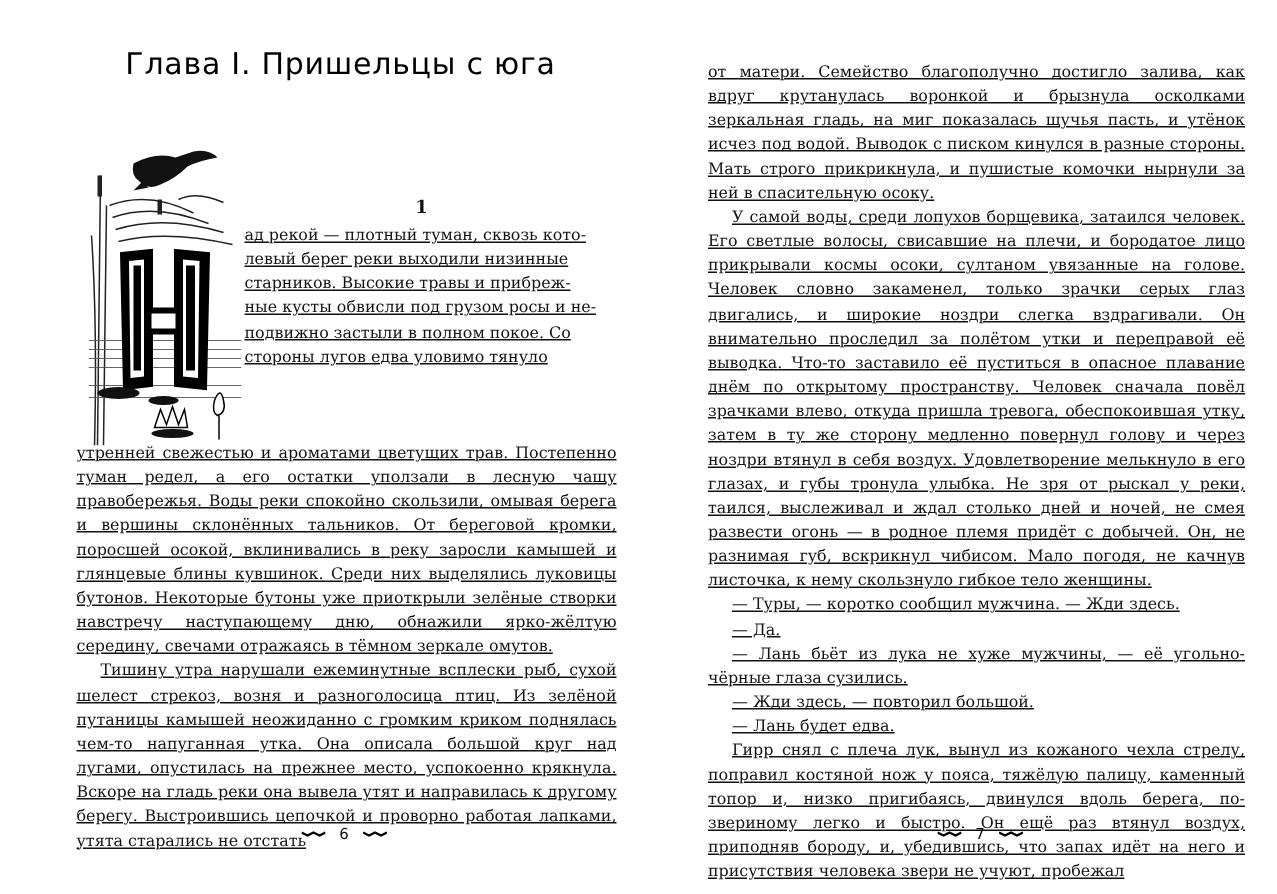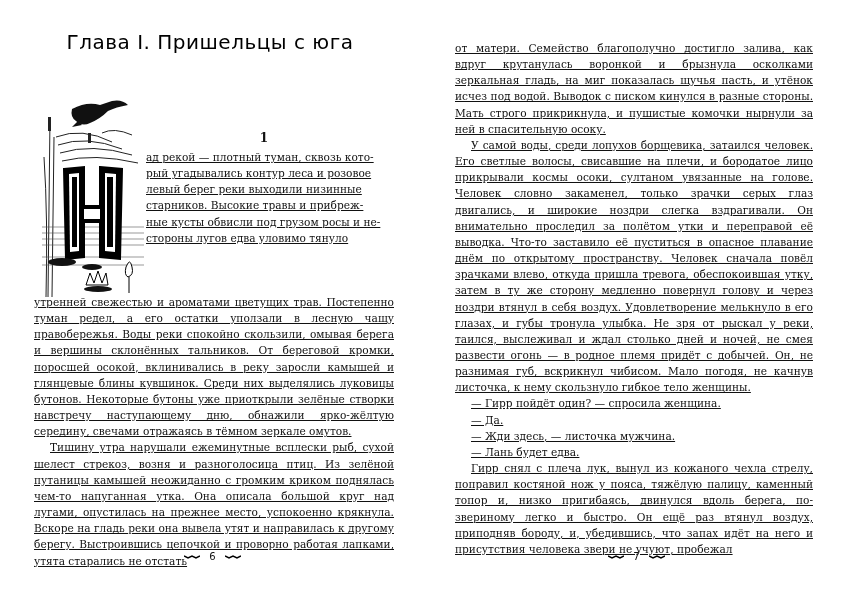--- a/index.html
+++ b/index.html
@@ -1,18 +1,18 @@
 <!DOCTYPE html>
 <html><head>
 <meta charset="utf-8">
 <style>
   html, body { margin:0; padding:0; background:#ffffff; }
   body { width:851px; height:596px; position:relative; overflow:hidden;
          font-family:"DejaVu Serif", serif; color:#111; }
-  .page { position:absolute; top:0; height:596px; }
+  .page { position:absolute; top:0; height:596px;margin-left:17px; }
   .page-left { left:0; width:425px; }
   .page-right { left:425px; width:426px; }
   .chapter-title { position:absolute; left:60px; top:30px; width:300px; text-align:center;
        font-family:"DejaVu Sans", sans-serif; font-size:20px; font-weight:normal; letter-spacing:0.5px; color:#000; }
   .text { font-size:10.6px; line-height:16.15px; text-align:justify; }
   .text p { margin:0; text-indent:16px;text-decoration:underline; }
   .text p.noindent { text-indent:0; }
   .left-upper { position:absolute; left:146px; top:149px; width:236px;text-decoration:underline; }
   .left-lower { position:absolute; left:34px; top:294px; width:360px; }
   .section-num { position:absolute; left:146px; top:131px; width:236px; text-align:center;
@@ -74,24 +74,24 @@
     <path d="M44 188 L48 176 L52 186 L56 174 L60 186 L64 176 L66 188 Z" fill="#fff" stroke="#000"></path>
     <ellipse cx="56" cy="192" rx="14" ry="3" fill="#111"></ellipse>
     <path d="M84 170 Q88 160 90 170 Q92 178 86 180 Q82 178 84 170 Z" fill="#fff" stroke="#000"></path>
     <line x1="87" y1="180" x2="87" y2="196" stroke="#000"></line>
   </svg>
 
   <div class="section-num">1</div>
 
   <div class="text left-upper">
     <div>ад рекой — плотный туман, сквозь кото-</div>
-    <div>рый угадывались контур леса и розовое</div>
     <div>левый берег реки выходили низинные</div>
     <div>старников. Высокие травы и прибреж-</div>
     <div>ные кусты обвисли под грузом росы и не-</div>
+    <div>подвижно застыли в полном покое. Со</div>
     <div>стороны лугов едва уловимо тянуло</div>
   </div>
 
   <div class="text left-lower">
     <p class="noindent">утренней свежестью и ароматами цветущих трав. Постепенно туман редел, а его остатки уползали в лесную чащу правобережья. Воды реки спокойно скользили, омывая берега и вершины склонённых тальников. От береговой кромки, поросшей осокой, вклинивались в реку заросли камышей и глянцевые блины кувшинок. Среди них выделялись луковицы бутонов. Некоторые бутоны уже приоткрыли зелёные створки навстречу наступающему дню, обнажили ярко-жёлтую середину, свечами отражаясь в тёмном зеркале омутов.</p>
     <p>Тишину утра нарушали ежеминутные всплески рыб, сухой шелест стрекоз, возня и разноголосица птиц. Из зелёной путаницы камышей неожиданно с громким криком поднялась чем-то напуганная утка. Она описала большой круг над лугами, опустилась на прежнее место, успокоенно крякнула. Вскоре на гладь реки она вывела утят и направилась к другому берегу. Выстроившись цепочкой и проворно работая лапками, утята старались не отстать</p>
   </div>
 
   <div class="folio" style="left:184px;">
     <svg class="orn" viewBox="0 0 16 4">
@@ -101,23 +101,24 @@
     <svg class="orn" viewBox="0 0 16 4">
         <path d="M0 1 L4 3 L8 1 L12 3 L16 1" stroke="#000" stroke-width="1.5" fill="none"></path>
       </svg>
   </div>
 </div>
 
 <div class="page page-right">
   <div class="text right-text">
     <p class="noindent">от матери. Семейство благополучно достигло залива, как вдруг крутанулась воронкой и брызнула осколками зеркальная гладь, на миг показалась щучья пасть, и утёнок исчез под водой. Выводок с писком кинулся в разные стороны. Мать строго прикрикнула, и пушистые комочки нырнули за ней в спасительную осоку.</p>
     <p>У самой воды, среди лопухов борщевика, затаился человек. Его светлые волосы, свисавшие на плечи, и бородатое лицо прикрывали космы осоки, султаном увязанные на голове. Человек словно закаменел, только зрачки серых глаз двигались, и широкие ноздри слегка вздрагивали. Он внимательно проследил за полётом утки и переправой её выводка. Что-то заставило её пуститься в опасное плавание днём по открытому пространству. Человек сначала повёл зрачками влево, откуда пришла тревога, обеспокоившая утку, затем в ту же сторону медленно повернул голову и через ноздри втянул в себя воздух. Удовлетворение мелькнуло в его глазах, и губы тронула улыбка. Не зря от рыскал у реки, таился, выслеживал и ждал столько дней и ночей, не смея развести огонь — в родное племя придёт с добычей. Он, не разнимая губ, вскрикнул чибисом. Мало погодя, не качнув листочка, к нему скользнуло гибкое тело женщины.</p>
-    <p>— Гирр пойдёт один? — спросила женщина.</p>
+    <p>— Туры, — коротко сообщил мужчина. — Жди здесь.</p>
     <p>— Да.</p>
-    <p>— Жди здесь, — листочка мужчина.</p>
+    <p>— Лань бьёт из лука не хуже мужчины, — её угольно-чёрные глаза сузились.</p>
+    <p>— Жди здесь, — повторил большой.</p>
     <p>— Лань будет едва.</p>
     <p>Гирр снял с плеча лук, вынул из кожаного чехла стрелу, поправил костяной нож у пояса, тяжёлую палицу, каменный топор и, низко пригибаясь, двинулся вдоль берега, по-звериному легко и быстро. Он ещё раз втянул воздух, приподняв бороду, и, убедившись, что запах идёт на него и присутствия человека звери не учуют, пробежал</p>
   </div>
 
   <div class="folio" style="left:183px;">
     <svg class="orn" viewBox="0 0 16 4">
         <path d="M0 1 L4 3 L8 1 L12 3 L16 1" stroke="#000" stroke-width="1.5" fill="none"></path>
       </svg>
     <span style="margin:0 6px;">7</span>
     <svg class="orn" viewBox="0 0 16 4">

